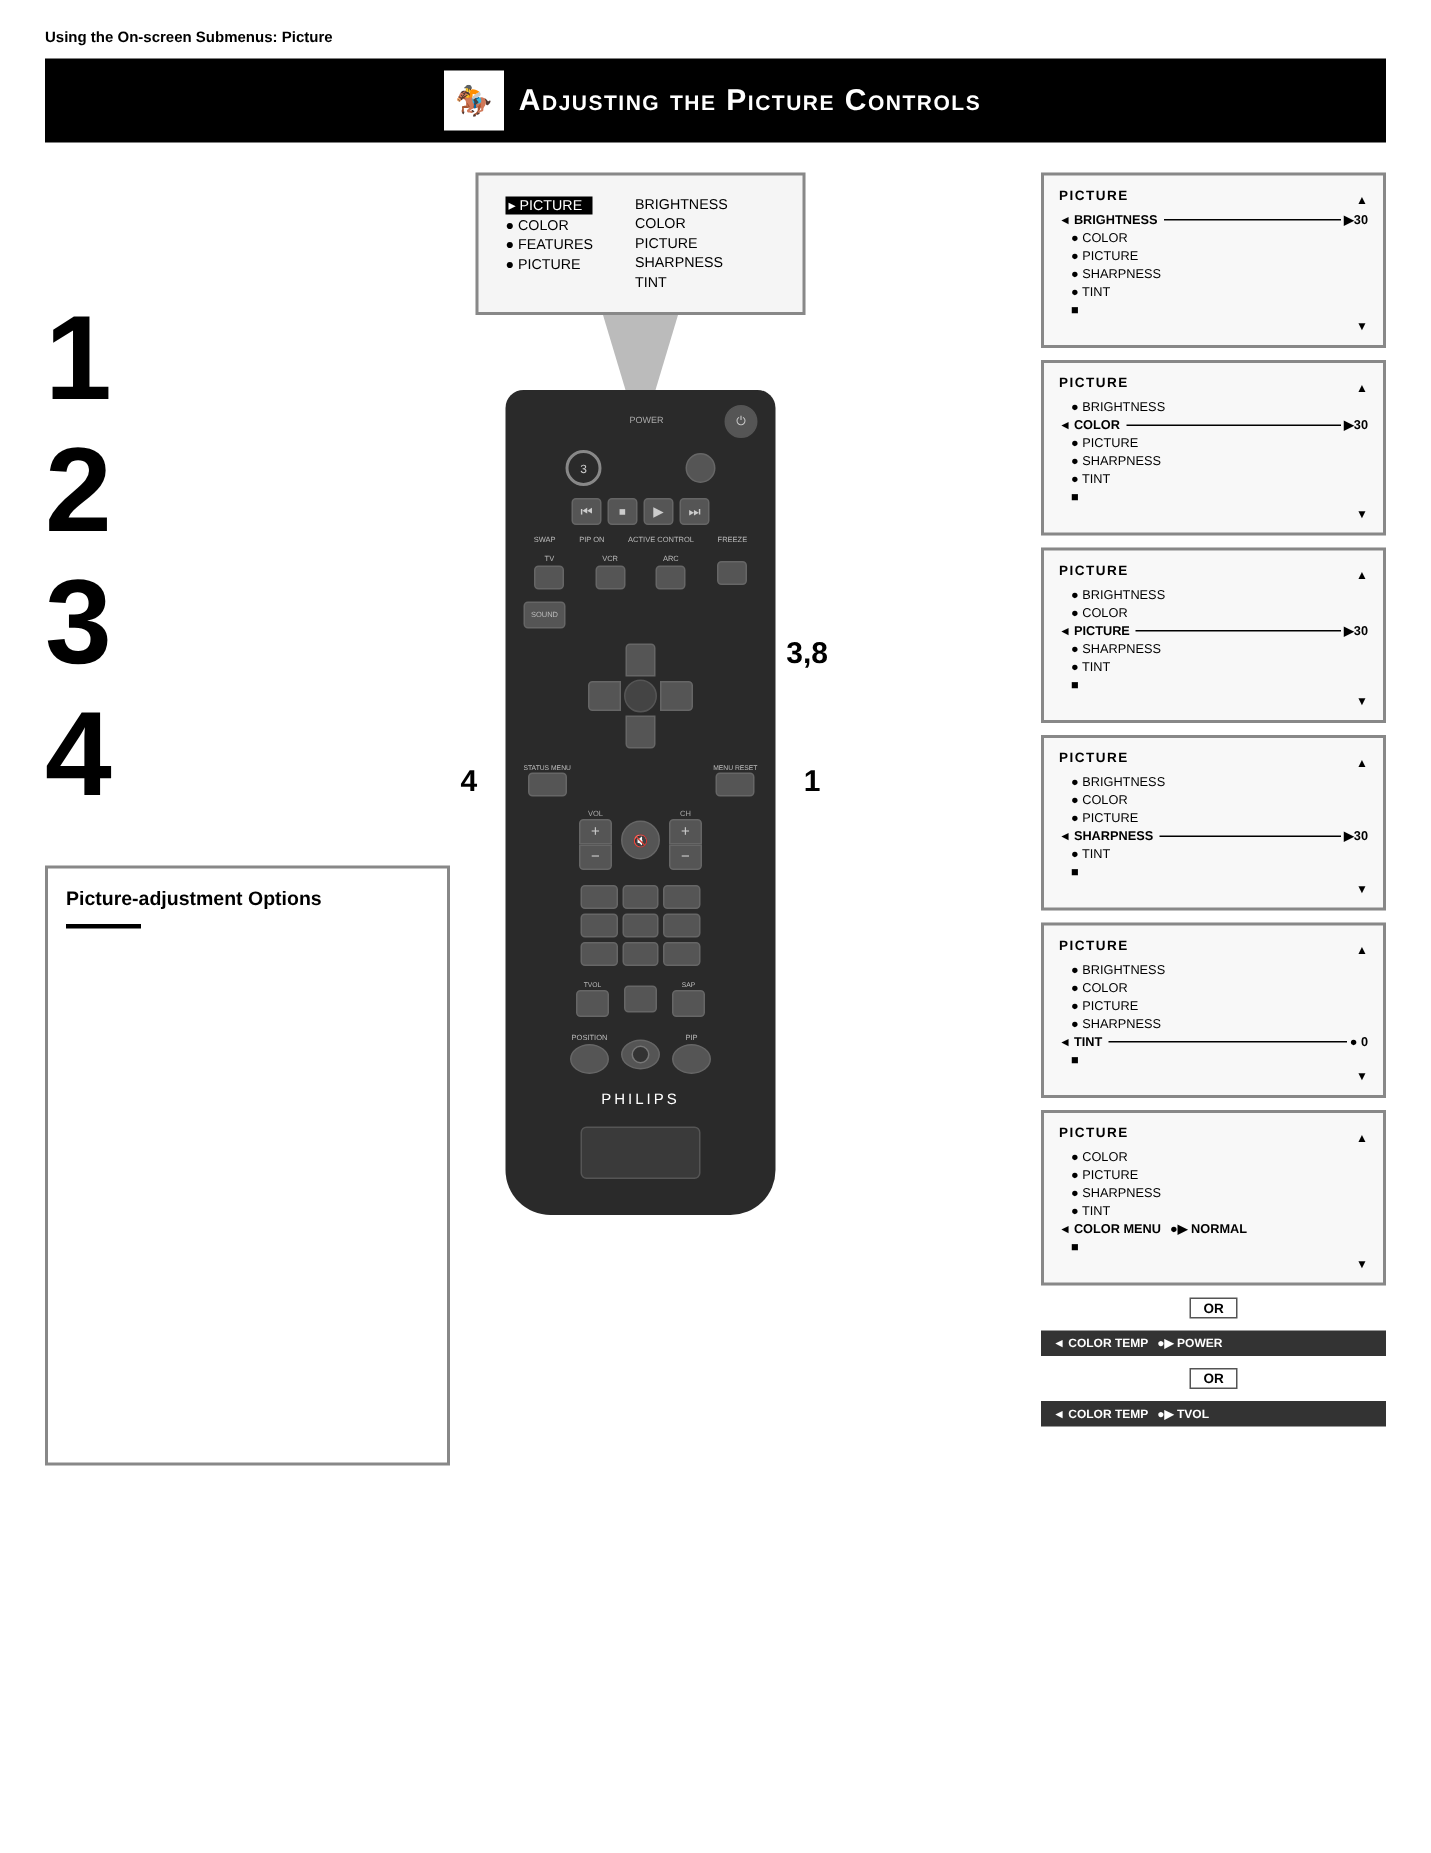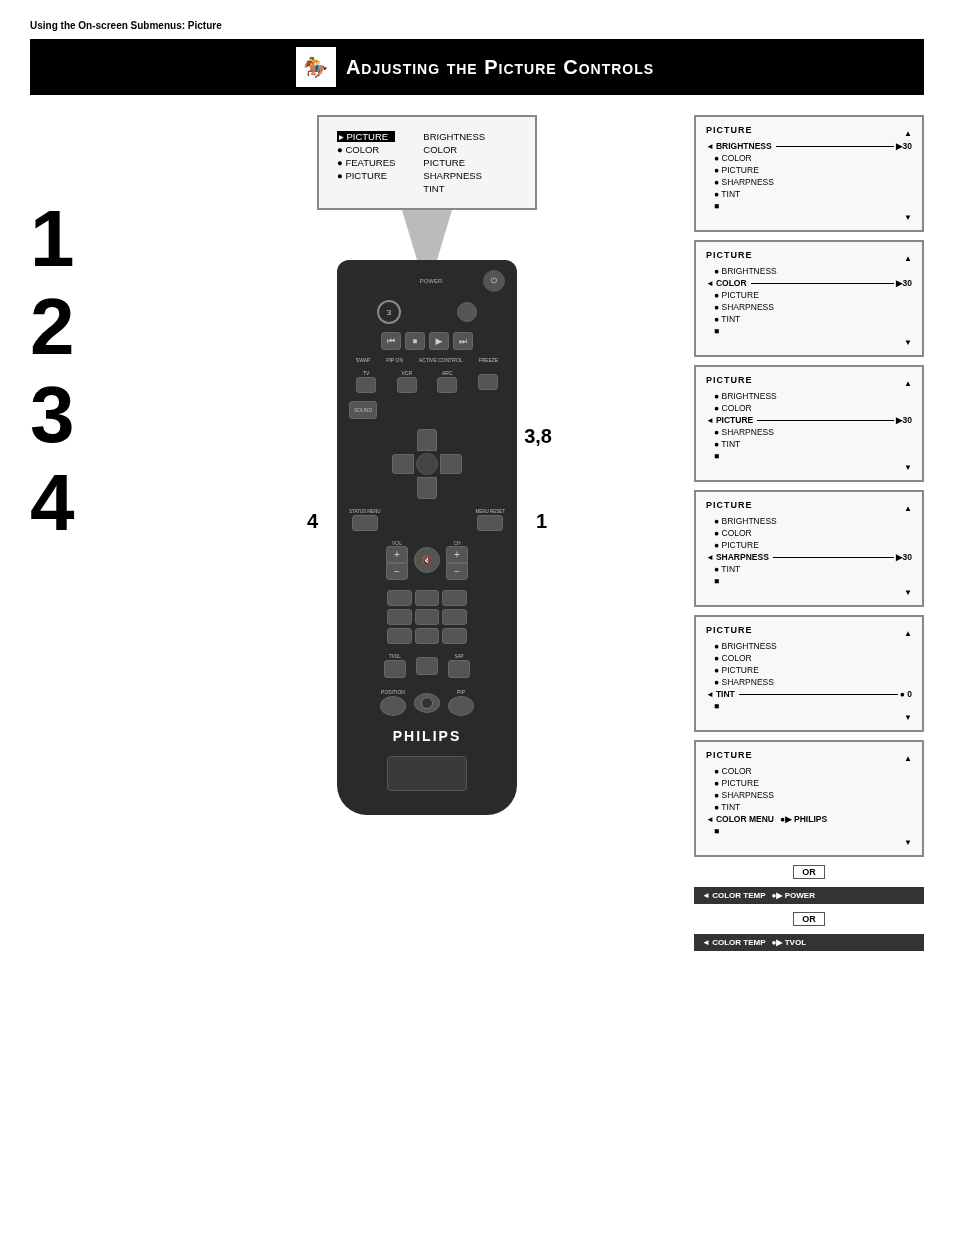--- a/index.html
+++ b/index.html
@@ -105,22 +105,22 @@
       border-radius: 50%;
       display: flex;
       align-items: center;
       justify-content: center;
       color: #ccc;
       font-size: 7px;
       cursor: pointer;
     }
     .philips-label {
       color: #fff;
-      font-size: 14px;
-      font-weight: bold;
+      font-size: 10px;
+      font-weight: normal;
       letter-spacing: 2px;
       margin: 4px 0;
     }
     .remote-bottom-box {
       width: 80px; height: 35px;
       background: #3a3a3a;
       border-radius: 4px;
       border: 1px solid #555;
       margin: 4px 0;
     }
@@ -202,20 +202,25 @@
   <div style="display:flex; gap:0; position:relative; min-height:1100px;">
 
     <div style="width:130px; flex-shrink:0; position:relative;">
       <div class="numbers-col">
         <div class="big-number">1</div>
         <div class="big-number">2</div>
         <div class="big-number">3</div>
         <div class="big-number">4</div>
       </div>
 
+      <div class="options-box" style="position:relative; left:0; top:0; margin-top:30px; width:270px;">
+        <div class="options-title">Picture-adjustment Options</div>
+        <div class="options-divider"></div>
+        <div class="options-content" style="min-height:320px;"></div>
+      </div>
     </div>
 
     <div style="flex:1; display:flex; flex-direction:column; align-items:center; padding-top:0;">
 
       <div class="onscreen-menu">
         <div class="onscreen-menu-row">
           <div class="onscreen-menu-col">
             <div class="menu-item highlighted">▸ PICTURE</div>
             <div class="menu-item">● COLOR</div>
             <div class="menu-item">● FEATURES</div>
@@ -490,21 +495,21 @@
           <div class="tv-panel-title">PICTURE</div>
           <div style="font-size:8px;">▲</div>
         </div>
         <div style="margin-bottom:2px;margin-left:8px;font-size:8.5px;">● COLOR</div>
         <div style="margin-bottom:2px;margin-left:8px;font-size:8.5px;">● PICTURE</div>
         <div style="margin-bottom:2px;margin-left:8px;font-size:8.5px;">● SHARPNESS</div>
         <div style="margin-bottom:2px;margin-left:8px;font-size:8.5px;">● TINT</div>
         <div style="display:flex;align-items:center;margin-bottom:2px;">
           <span style="font-size:8px;margin-right:2px;">◄</span>
           <span style="font-size:8.5px;font-weight:bold;">COLOR MENU</span>
-          <span style="margin-left:6px;font-size:8.5px;font-weight:bold;">●▶ PHILIPS</span>
+          <span style="margin-left:6px;font-size:8.5px;font-weight:bold;">●▶ NORMAL</span>
         </div>
         <div style="margin-bottom:2px;margin-left:8px;font-size:8.5px;">■</div>
         <div style="text-align:right;font-size:8px;">▼</div>
       </div>
 
       <div style="display:flex;justify-content:center;">
         <div style="border:1px solid #555;background:#fff;padding:1px 8px;font-size:9px;font-weight:bold;">OR</div>
       </div>
 
       <div style="background:#333;padding:4px 8px;display:flex;align-items:center;gap:6px;">

